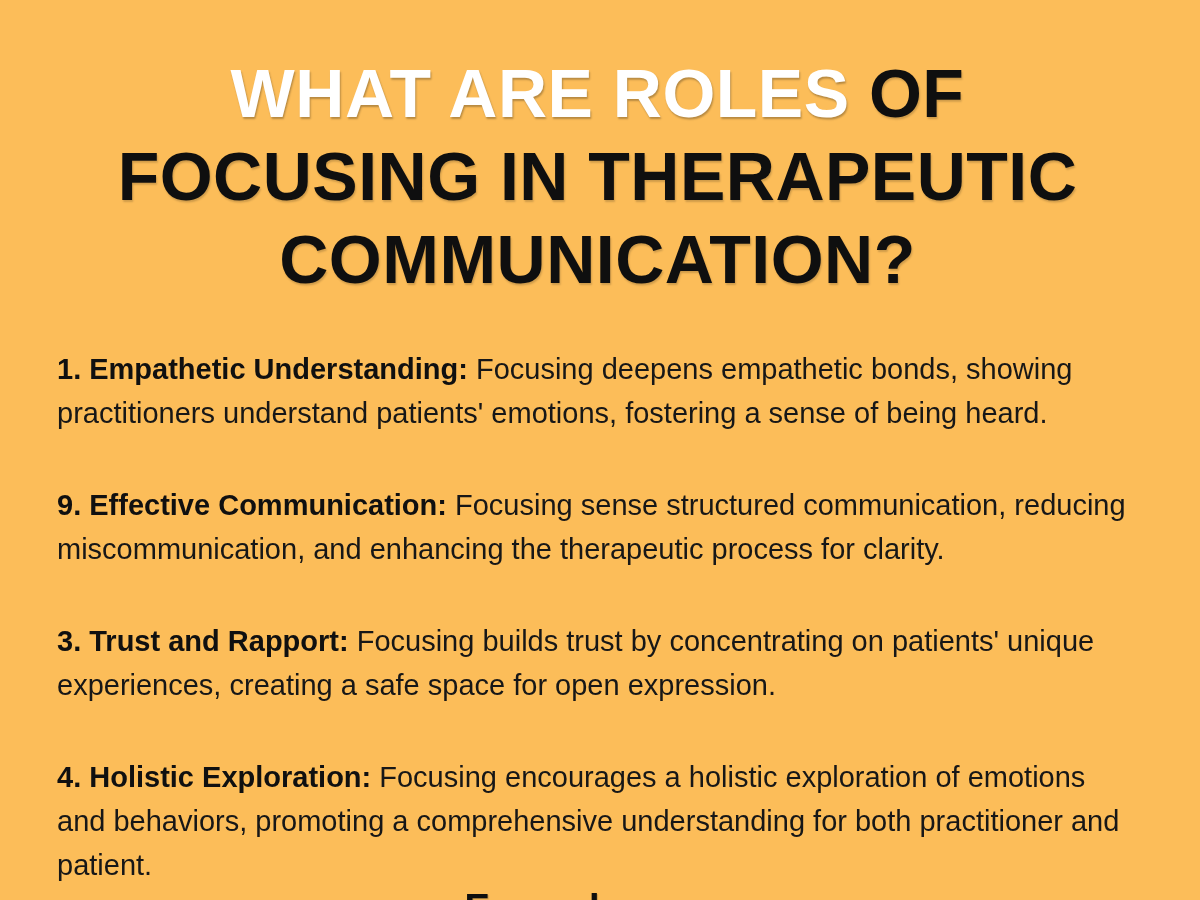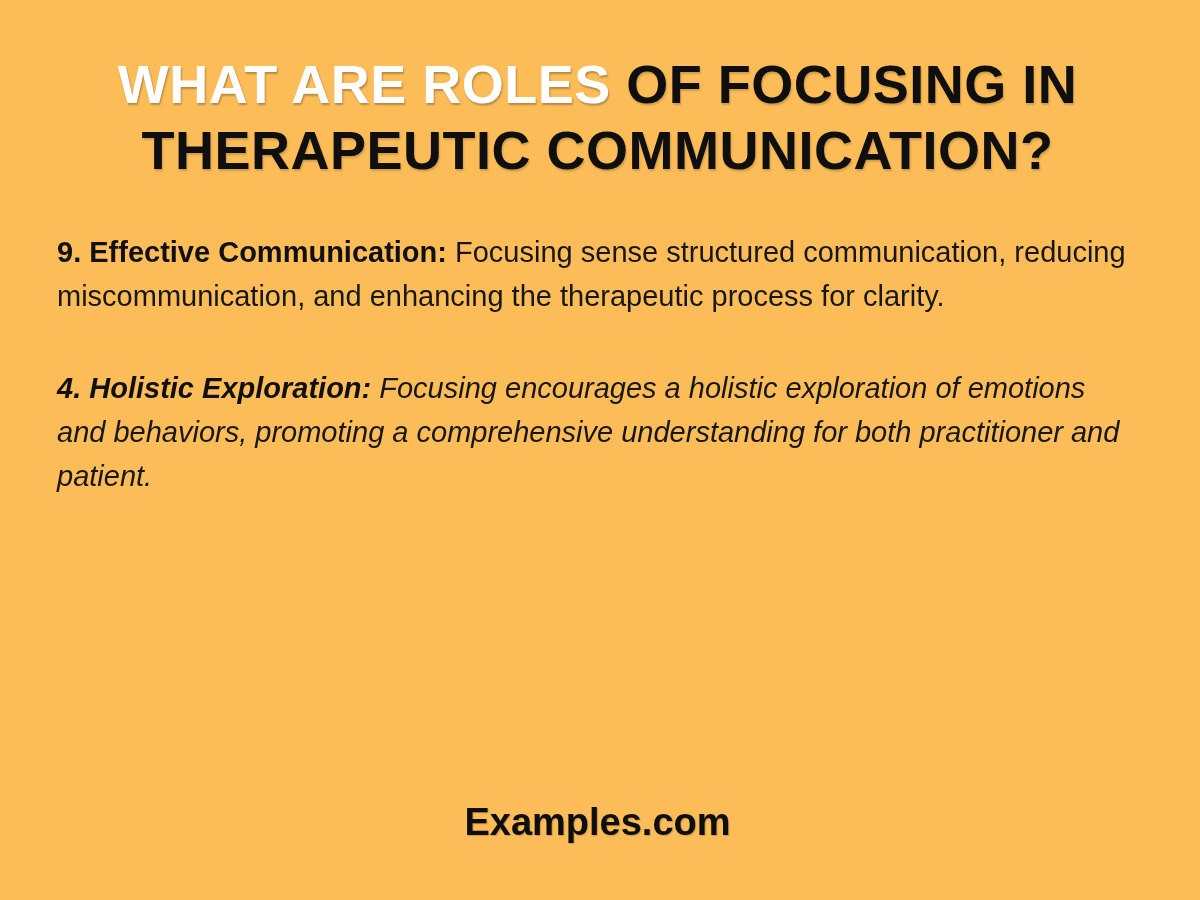--- a/index.html
+++ b/index.html
@@ -19,21 +19,21 @@
     height: 900px;
     display: flex;
     flex-direction: column;
     padding: 52px 62px 30px 57px;
   }
   .title {
     width: 1020px;
     margin: 0 auto;
     text-align: center;
     font-weight: 800;
-    font-size: 54px;
+    font-size: 68px;
     line-height: 1.22;
     letter-spacing: 0.5px;
     color: #0F0F0F;
     text-transform: uppercase;
   }
   .title .hl {
     color: #FFFFFF;
     text-shadow: 1px 2px 2px rgba(0,0,0,0.28);
   }
   .title .rest {
@@ -45,21 +45,20 @@
     color: #171717;
     font-size: 29px;
     line-height: 44px;
     max-width: 1085px;
   }
   .item {
     margin: 0 0 48px 0;
   }
   .item:last-child {
     margin-bottom: 0;
-    font-style: italic;
   }
   .item b {
     font-weight: 700;
     color: #101010;
   }
   .footer {
     margin-top: auto;
     text-align: center;
     font-weight: 700;
     font-size: 38px;
@@ -71,24 +70,28 @@
 </head>
 <body>
 
 <div class="poster">
 
   <h1 class="title"><span class="hl">WHAT ARE ROLES</span>
     <span class="rest">OF FOCUSING IN THERAPEUTIC COMMUNICATION?</span></h1>
 
   <div class="content">
 
+    <p class="item"><b>1. Empathetic Understanding:</b>
+      <span>Focusing deepens empathetic bonds, showing practitioners understand patients' emotions, fostering a sense of being heard.</span></p>
 
     <p class="item"><b>9. Effective Communication:</b>
       <span>Focusing sense structured communication, reducing miscommunication, and enhancing the therapeutic process for clarity.</span></p>
 
+    <p class="item"><b>3. Trust and Rapport:</b>
+      <span>Focusing builds trust by concentrating on patients' unique experiences, creating a safe space for open expression.</span></p>
 
     <p class="item"><b>4. Holistic Exploration:</b>
       <span>Focusing encourages a holistic exploration of emotions and behaviors, promoting a comprehensive understanding for both practitioner and patient.</span></p>
 
   </div>
 
   <div class="footer">Examples.com</div>
 
 </div>
 

